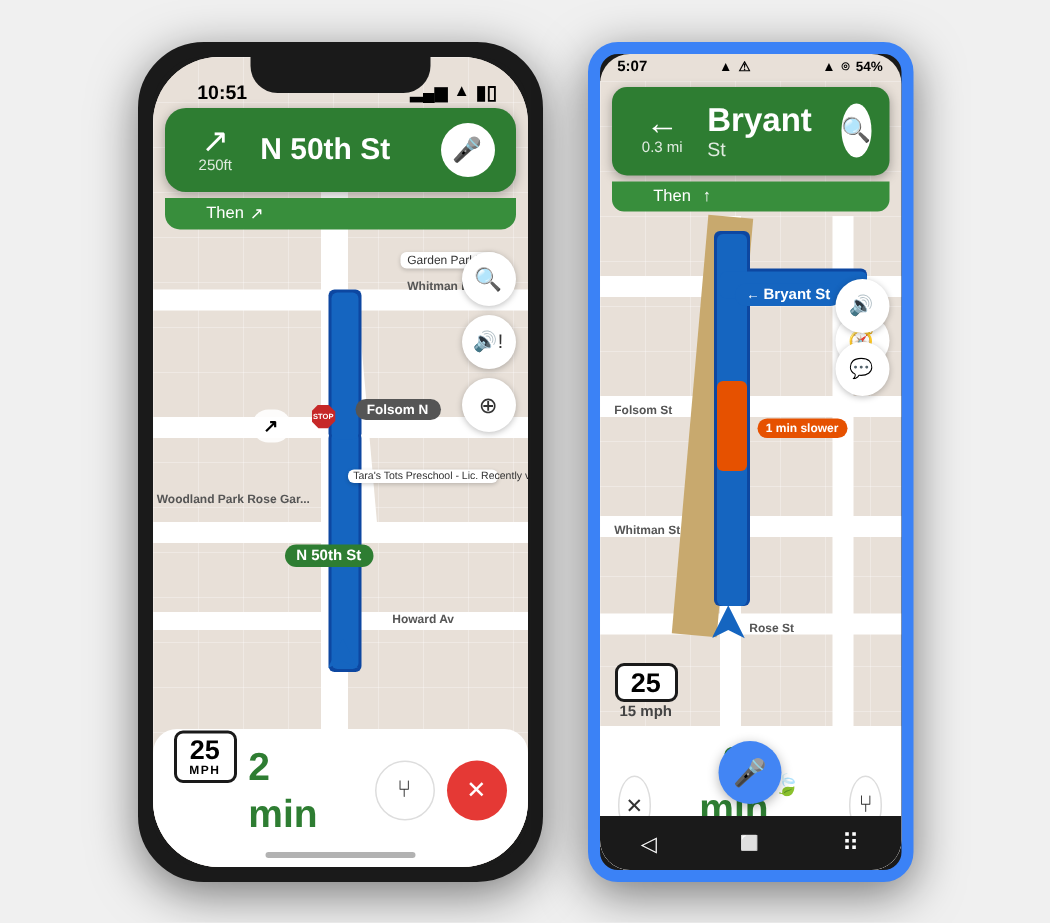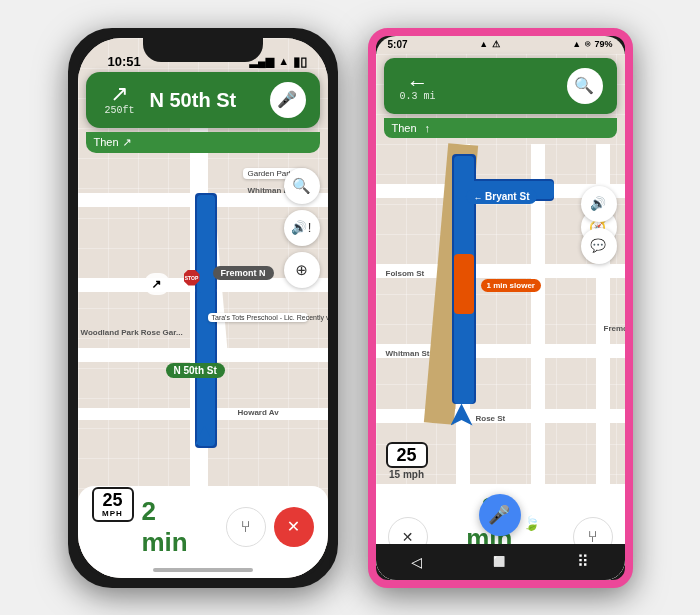--- a/index.html
+++ b/index.html
@@ -23,24 +23,24 @@
       box-shadow: 0 8px 32px rgba(0,0,0,0.5);
       overflow: hidden;
     }
     .phone-ios {
       width: 270px;
       height: 560px;
       border-radius: 44px;
       border: 10px solid #1a1a1a;
     }
     .phone-android {
-      width: 265px;
+      width: 217px;
       height: 560px;
       border-radius: 20px;
-      border: 8px solid #ec4899;
+      border: 8px solid #3b82f6;
     }
 
     .screen {
       width: 100%;
       height: 100%;
       background: #e8e0d8;
       overflow: hidden;
       position: relative;
       border-radius: inherit;
     }
@@ -134,21 +134,20 @@
     .direction-arrow-box {
       display: flex;
       flex-direction: column;
       align-items: center;
       min-width: 40px;
     }
     .direction-dist-small {
       font-size: 10px;
       color: rgba(255,255,255,0.85);
       font-weight: 500;
-      font-family: Liberation Mono, monospace;
     }
     .arrow-icon {
       color: white;
       font-size: 22px;
       line-height: 1;
     }
     .direction-street {
       flex: 1;
       color: white;
       font-size: 20px;
@@ -167,21 +166,21 @@
       display: flex;
       align-items: center;
       justify-content: center;
       font-size: 16px;
     }
 
     .then-row {
       background: #388e3c;
       margin: 0 8px;
       border-radius: 0 0 10px 10px;
-      padding: 4px 8px;
+      padding: 4px 28px;
       font-size: 11px;
       color: white;
       display: flex;
       align-items: center;
       gap: 4px;
     }
 
     
     .map-ctrl-right {
       position: absolute;
@@ -459,21 +458,21 @@
       <div class="street" style="left:0;top:370px;width:280px;height:12px;"></div>
 
       <div class="route-line-outline" style="left:117px;top:250px;width:22px;height:160px;"></div>
       <div class="route-line" style="left:119px;top:250px;width:18px;height:158px;"></div>
       <div class="route-line-outline" style="left:117px;top:155px;width:22px;height:100px;"></div>
       <div class="route-line" style="left:119px;top:157px;width:18px;height:98px;"></div>
 
       <div class="stop-sign" style="left:106px;top:232px;">STOP</div>
 
       <div class="map-label" style="left:88px;top:325px;">N 50th St</div>
-      <div class="map-label" style="left:135px;top:228px;background:#555;font-size:9px;">Fremont N</div>
+      <div class="map-label" style="left:135px;top:228px;background:#555;font-size:9px;">Folsom N</div>
       <div class="road-name" style="left:160px;top:370px;">Howard Av</div>
       <div class="map-poi" style="left:130px;top:275px;max-width:100px;font-size:7px;">Tara's Tots Preschool - Lic. Recently viewed</div>
       <div class="road-name" style="left:3px;top:290px;">Woodland Park Rose Gar...</div>
       <div class="road-name" style="left:170px;top:148px;">Whitman Dr</div>
       <div class="map-poi" style="right:20px;top:130px;">Garden Parking</div>
 
       <div class="loc-pin" style="left:117px;top:388px;">
         <div class="pin-nav" style="transform:rotate(0deg);"></div>
       </div>
 
@@ -531,21 +530,21 @@
 
     <div class="status-bar status-bar-android">
       <span style="font-weight:700;">5:07</span>
       <div style="flex:1;display:flex;justify-content:center;gap:4px;">
         <span style="font-size:9px;">▲</span>
         <span style="font-size:9px;">⚠</span>
       </div>
       <div class="status-icons">
         <span style="font-size:9px;">▲</span>
         <span style="font-size:9px;">⌾</span>
-        <span style="font-size:9px;">79%</span>
+        <span style="font-size:9px;">54%</span>
       </div>
     </div>
 
     <div class="map-bg" style="top:18px;text-align:center;">
 
       <div class="street" style="left:0;top:130px;width:265px;height:14px;"></div>
       <div class="street" style="left:0;top:210px;width:265px;height:14px;"></div>
       <div class="street" style="left:0;top:290px;width:265px;height:14px;"></div>
       <div class="street" style="left:0;top:355px;width:265px;height:14px;"></div>
 
@@ -579,20 +578,24 @@
       </div>
 
       <div style="position:absolute;right:8px;top:155px;width:36px;height:36px;background:white;border-radius:50%;display:flex;align-items:center;justify-content:center;font-size:14px;box-shadow:0 1px 4px rgba(0,0,0,0.2);z-index:50;">🧭</div>
     </div>
 
     <div class="nav-header nav-header-android">
       <div class="direction-banner" style="border-radius:10px;">
         <div class="direction-arrow-box">
           <span class="arrow-icon">←</span>
           <span class="direction-dist-small">0.3 mi</span>
+        </div>
+        <div>
+          <div class="direction-street" style="font-size:22px;">Bryant</div>
+          <div class="direction-street-small" style="color:rgba(255,255,255,0.85);">St</div>
         </div>
         <div style="flex:1;"></div>
         <div class="mic-btn">🔍</div>
       </div>
       <div class="then-row" style="border-radius:0 0 8px 8px;">
         <span>Then</span>
         <span style="margin-left:4px;">↑</span>
       </div>
     </div>
 

